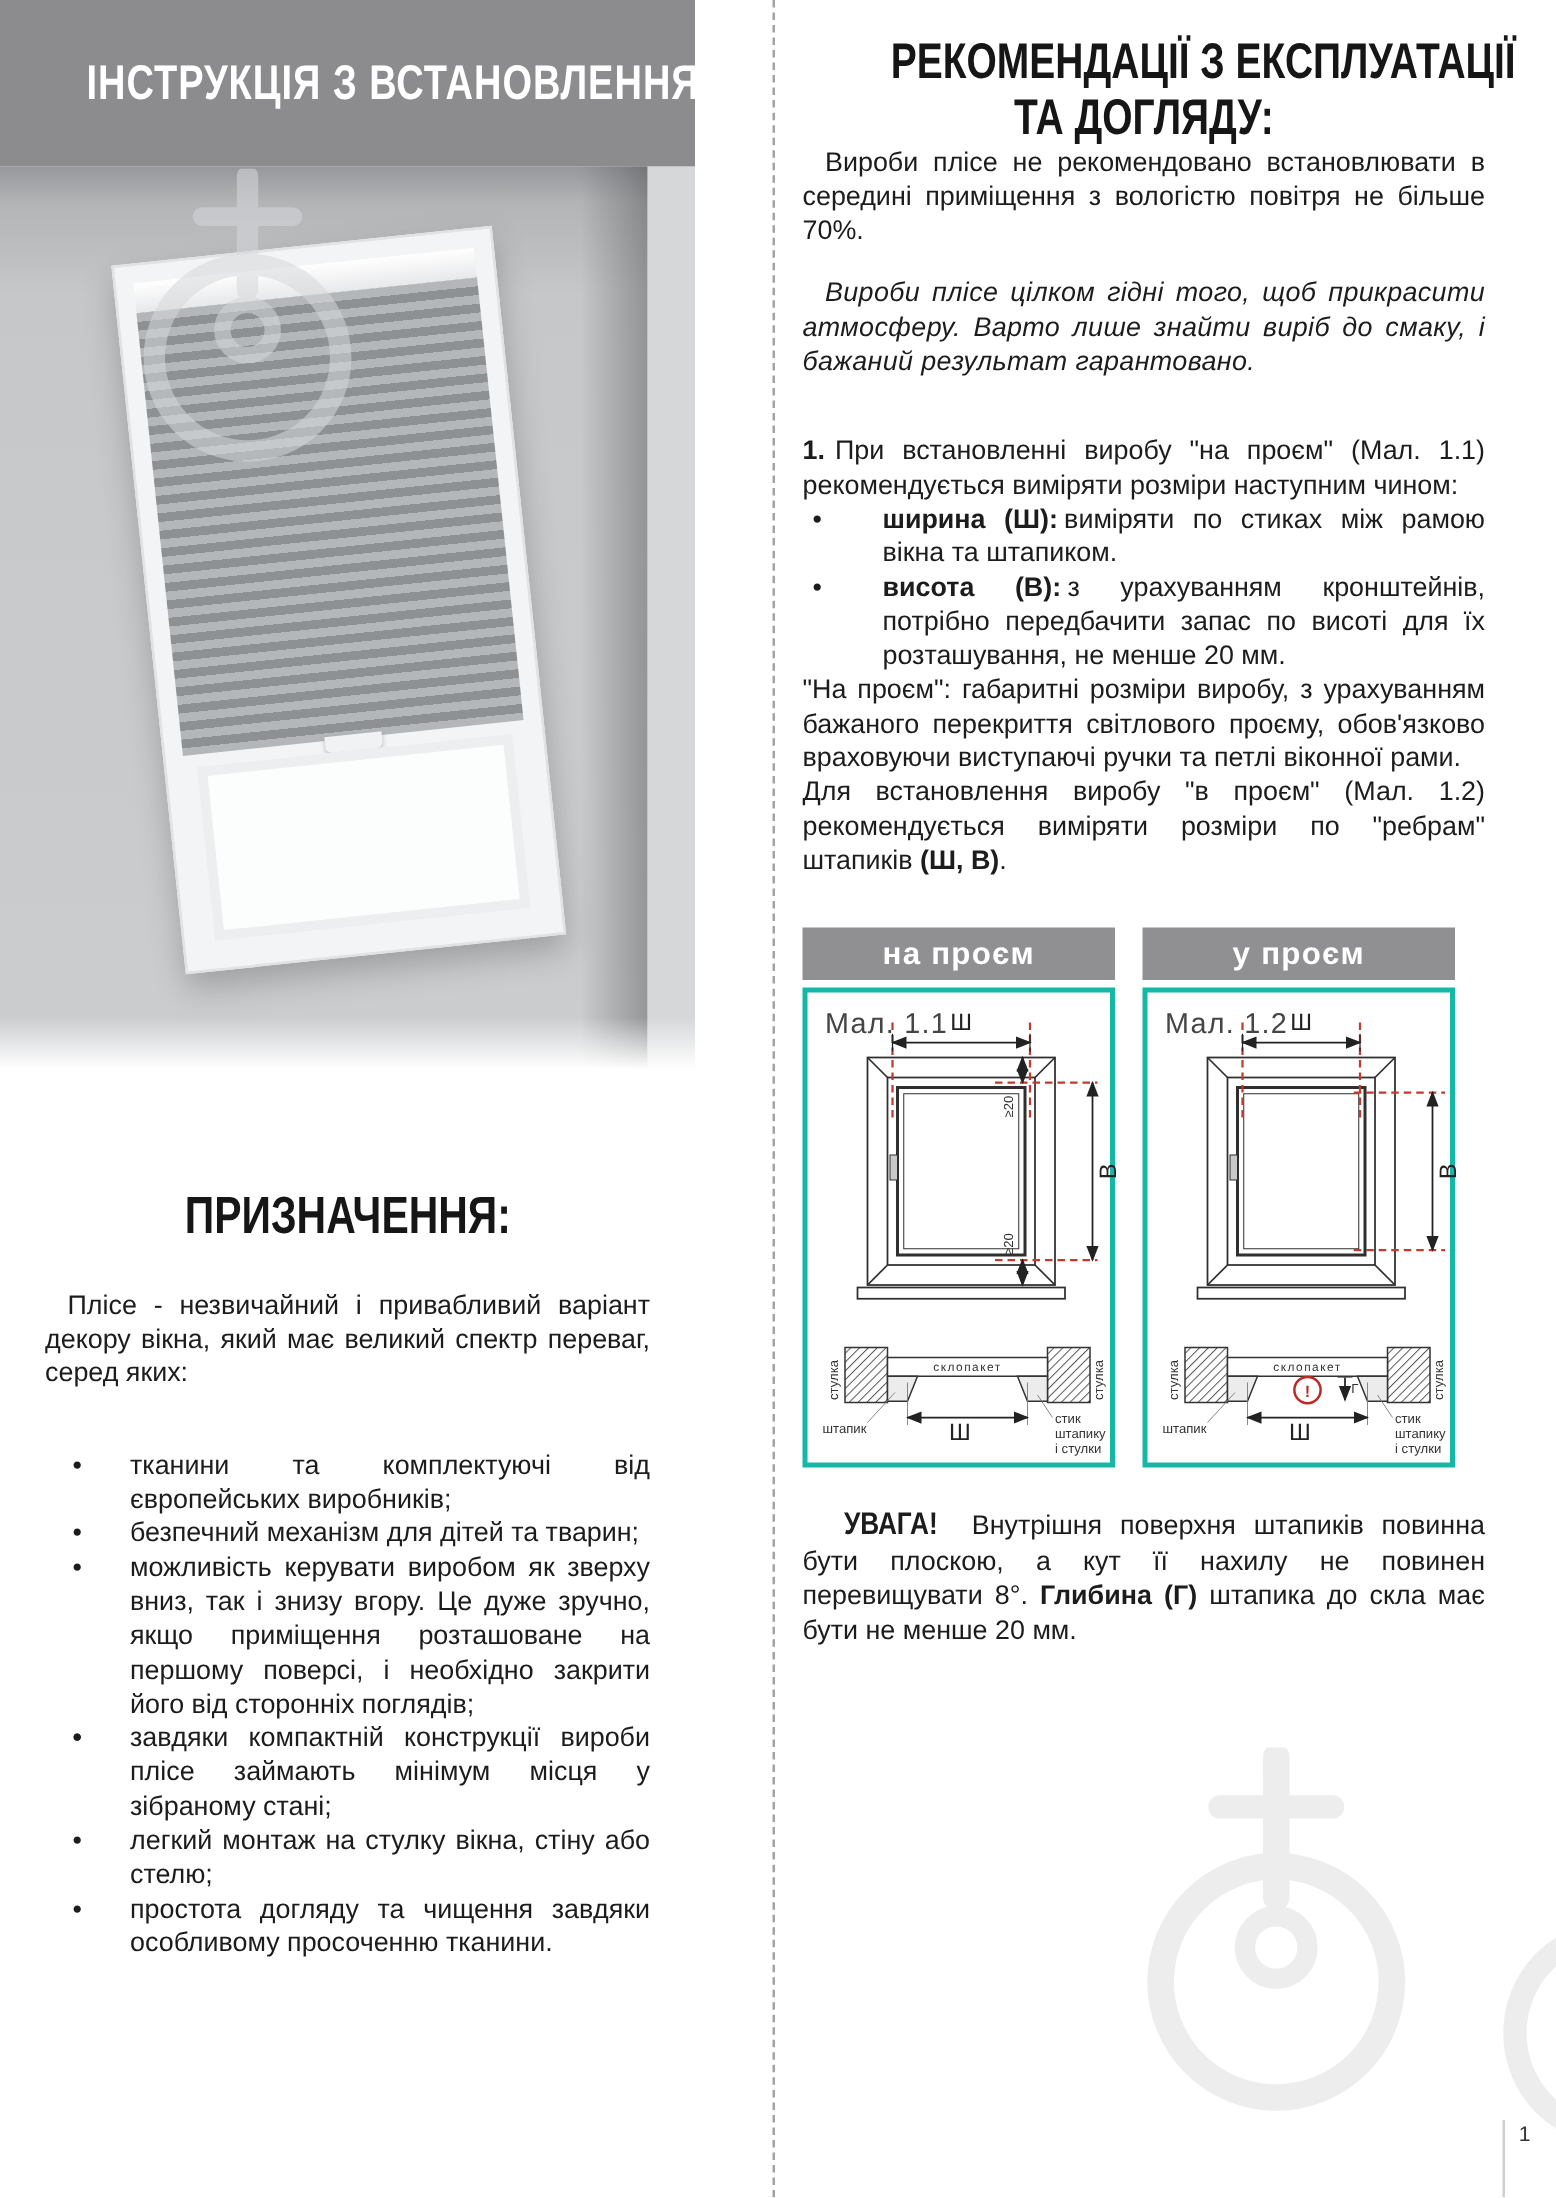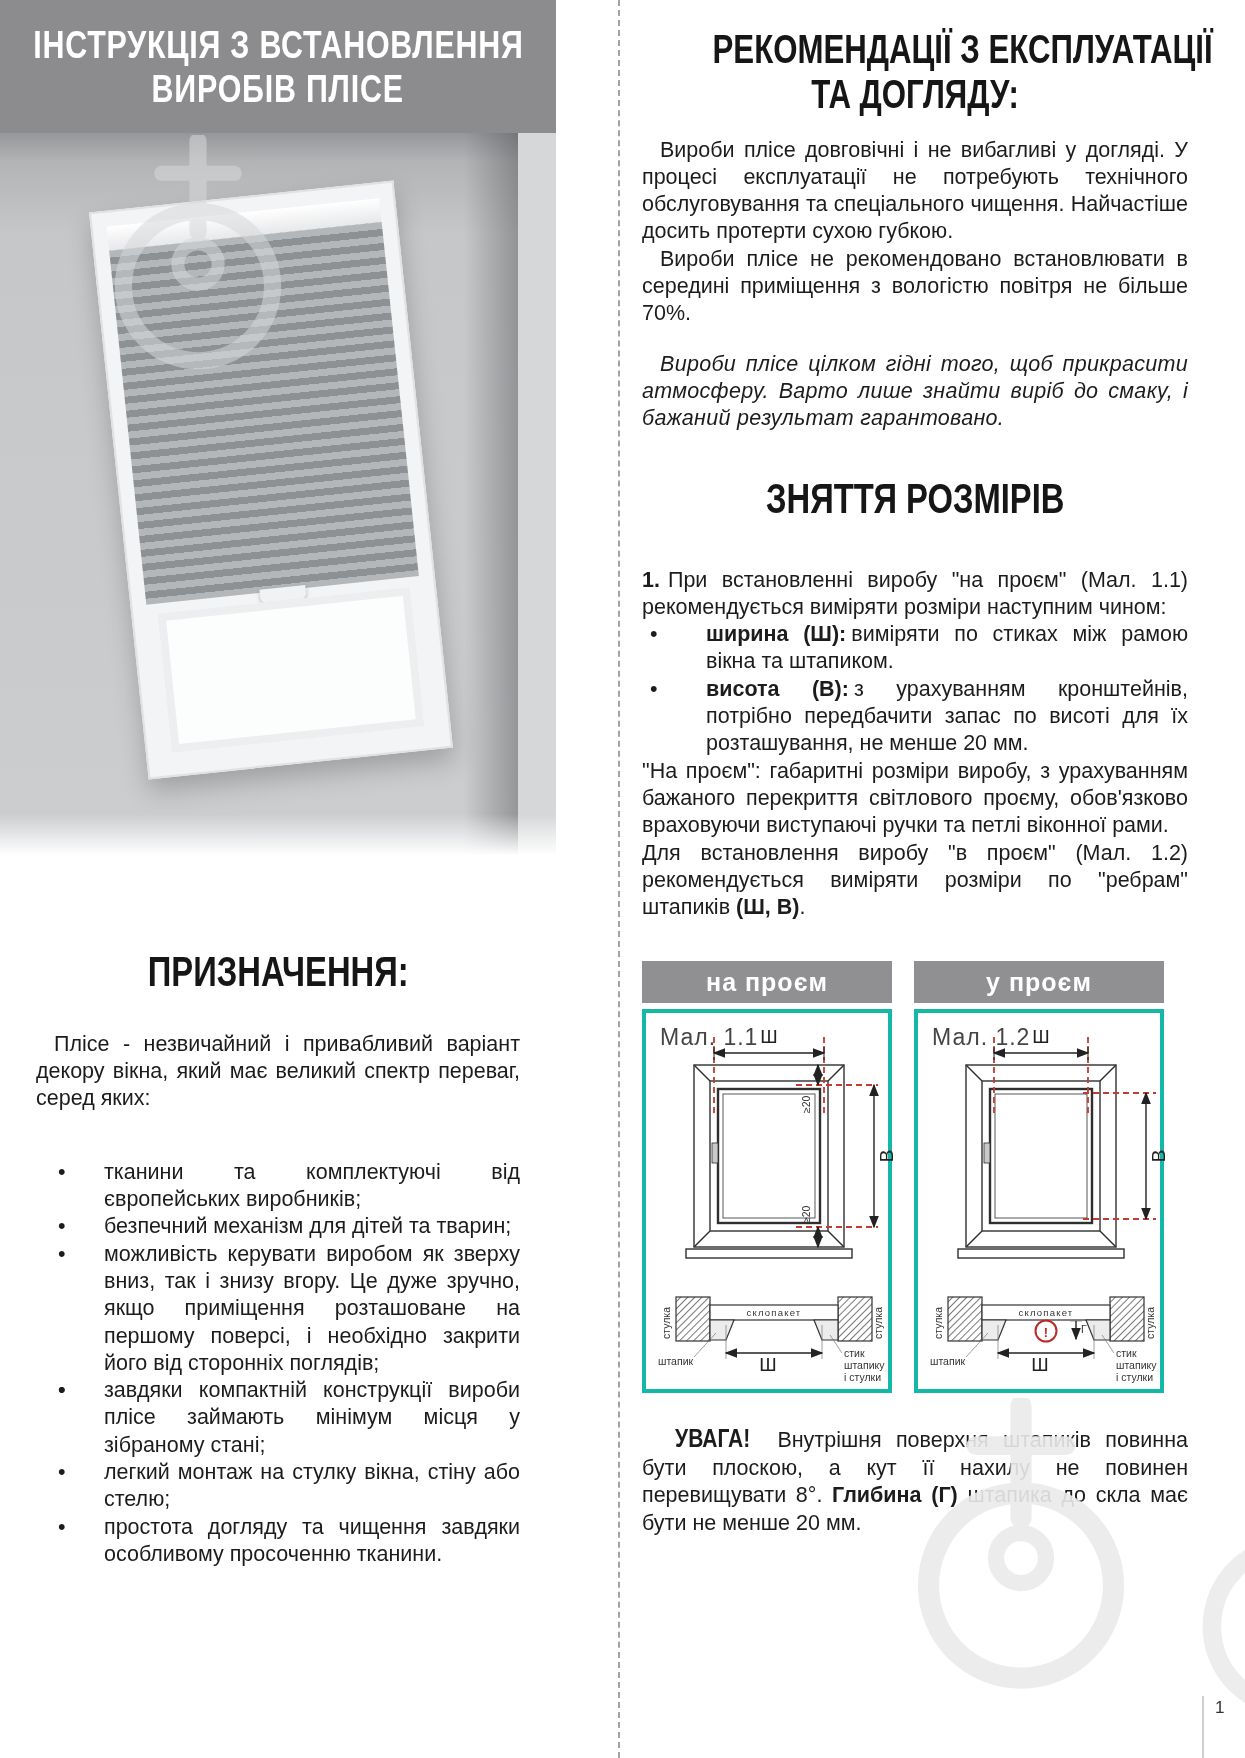--- a/index.html
+++ b/index.html
@@ -10,21 +10,21 @@
   .indent{text-indent:18px;}
   .italic{font-style:italic;letter-spacing:.3px;}
   p{margin:0;}
   .cond{display:inline-block;transform:scaleX(0.78);transform-origin:50% 50%;white-space:nowrap;font-weight:700;}
   .cond-inline{display:inline-block;transform:scaleX(0.84);transform-origin:0 50%;font-weight:700;}
   
   .left-col{position:absolute;left:0;top:0;width:556px;}
   .right-col{position:absolute;left:642px;top:0;width:546px;}
   .divider{position:absolute;left:618px;top:0;height:1758px;width:0;border-left:2px dashed #a3a3a3;}
   
-  .left-header{height:133px;background:#8c8c8e;display:flex;flex-direction:column;justify-content:center;
+  .left-header{height:133px;background:#8c8c8e;display:flex;flex-direction:row;justify-content:flex-start;
                align-items:center;text-align:center;}
   .left-header .line{color:#fff;font-size:39px;line-height:1.12;letter-spacing:1px;}
   .photo{position:relative;height:727px;background:linear-gradient(180deg,#96979a 0%,#b2b4b6 4%,#c5c7c9 14%,#cbcdcf 100%);overflow:hidden;}
   .wall-dark{position:absolute;right:38px;top:0;width:54px;height:100%;
              background:linear-gradient(90deg,rgba(80,82,85,0) 0%,rgba(80,82,85,.25) 55%,rgba(60,62,65,.38) 100%);}
   .wall-light{position:absolute;right:0;top:0;width:38px;height:100%;background:#d5d7d9;}
   .window{position:absolute;left:118px;top:62px;width:302px;height:566px;transform:rotate(-6deg);
           background:#f3f4f5;border:2px solid #e0e2e4;box-shadow:0 12px 26px rgba(0,0,0,.22);}
   .rail{position:absolute;left:14px;right:14px;top:14px;height:24px;background:linear-gradient(#ffffff,#e7e8ea);}
   .pleats{position:absolute;left:14px;right:14px;top:38px;height:356px;
@@ -153,27 +153,23 @@
 
   <div class="divider"></div>
 
   <div class="right-col">
 
     <header class="care-title">
       <span class="cond">РЕКОМЕНДАЦІЇ З ЕКСПЛУАТАЦІЇ</span><br>
       <span class="cond">ТА ДОГЛЯДУ:</span>
     </header>
 
-    <p class="body-text indent p1">Вироби плісе довговічні і не вибагливі у догляді. У процесі експлуатації не потребують технічного обслуговування та спеціального чищення. Найчастіше досить протерти сухою губкою.</p>
     <p class="body-text indent">Вироби плісе не рекомендовано встановлювати в середині приміщення з вологістю повітря не більше 70%.</p>
     <p class="body-text indent italic p3">Вироби плісе цілком гідні того, щоб прикрасити атмосферу. Варто лише знайти виріб до смаку, і бажаний результат гарантовано.</p>
 
-    <h2 class="rt-title">
-      <span class="cond">ЗНЯТТЯ РОЗМІРІВ</span>
-    </h2>
 
     <p class="body-text step1">
       <b class="num">1.</b><span>При встановленні виробу "на проєм" (Мал. 1.1) рекомендується виміряти розміри наступним чином:</span>
     </p>
 
     <ul class="size-list">
       <li>
         <span class="marker">•</span>
         <b>ширина (Ш):</b><span>виміряти по стиках між рамою вікна та штапиком.</span>
       </li>

